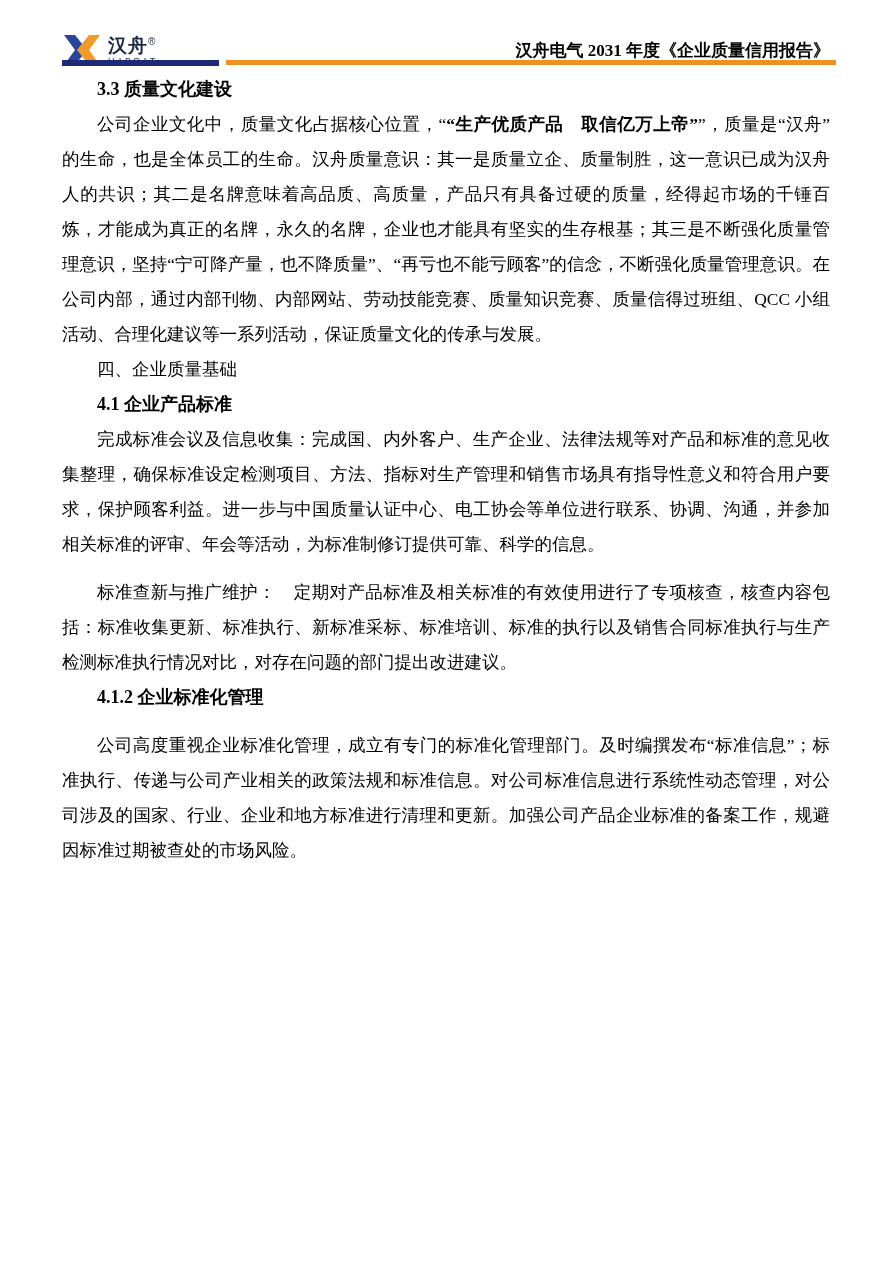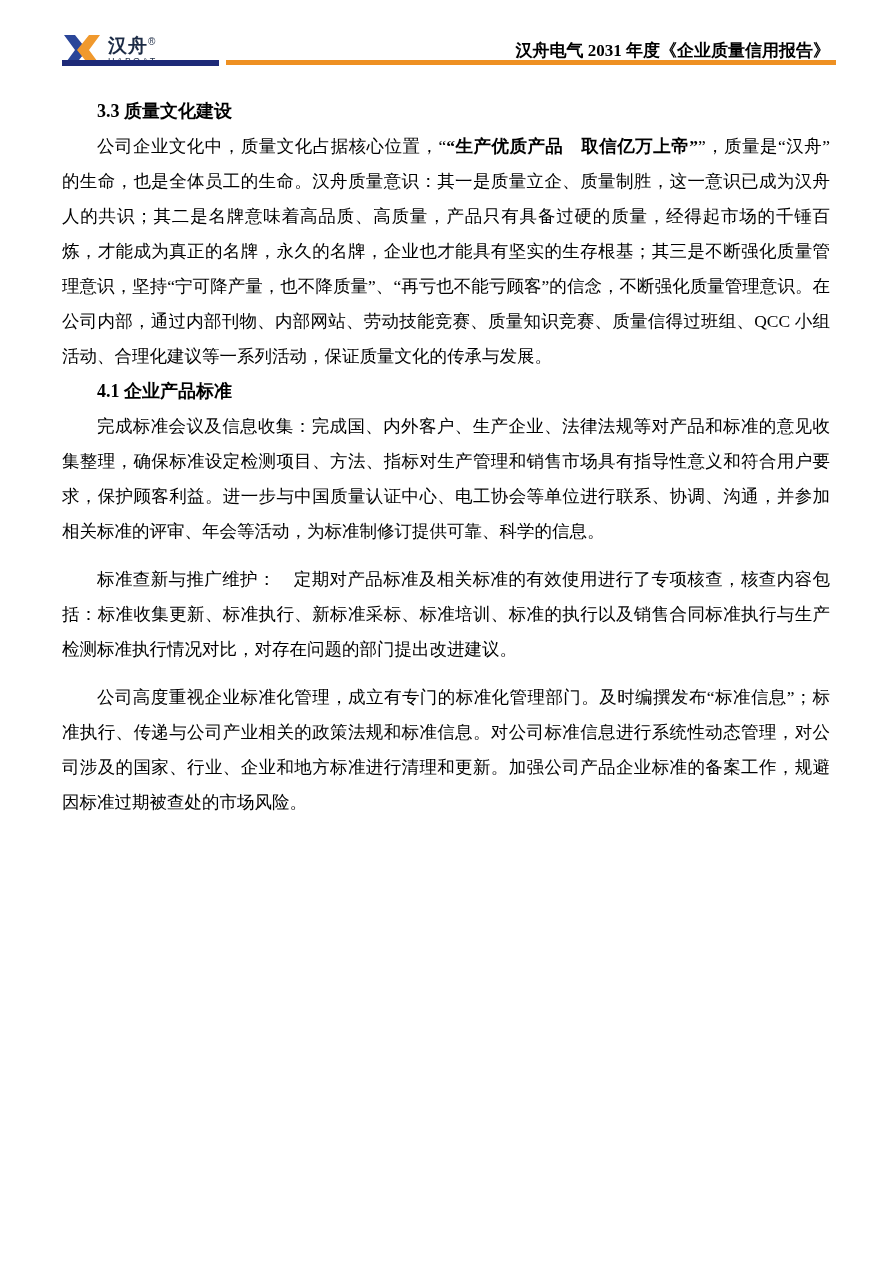--- a/index.html
+++ b/index.html
@@ -29,21 +29,21 @@
   }
   .header-title {
     font-weight: bold; font-size: 17px; padding-bottom: 8px; white-space: nowrap;
   }
   .header-rule { position: absolute; left: 0; top: 60px; width: 892px; height: 7px; }
   .rule-navy  { position: absolute; left: 62px;  top: 0; width: 157px; height: 6px; background: #1e2a78; }
   .rule-orange{ position: absolute; left: 226px; top: 0; width: 610px; height: 5px; background: #ee9022; }
 
   
   .doc {
-    position: absolute; left: 62px; top: 92px; width: 768px;
+    position: absolute; left: 62px; top: 70px; width: 768px;
     font-size: 17.5px; line-height: 35px; text-align: justify;
   }
   .h-sec {
     font-size: 18px; font-weight: bold; margin: 0; padding-left: 35px;
     line-height: 35px; text-align: left;
   }
   .h-sec.first { margin-top: 2px; }
   .para { margin: 0; text-indent: 2em; }
   .gap-sm { margin-top: 13px; }
   b { font-weight: bold; }
@@ -73,25 +73,27 @@
       <span class="rule-navy"></span>
       <span class="rule-orange"></span>
     </div>
   </div>
 
   <div class="doc">
     <h2 class="h-sec first">3.3 质量文化建设</h2>
 
     <p class="para"><span>公司企业文化中，质量文化占据核心位置，“</span><b>“生产优质产品　取信亿万上帝”</b><span>”，质量是“汉舟” 的生命，也是全体员工的生命。汉舟质量意识：其一是质量立企、质量制胜，这一意识已成为汉舟人的共识；其二是名牌意味着高品质、高质量，产品只有具备过硬的质量，经得起市场的千锤百炼，才能成为真正的名牌，永久的名牌，企业也才能具有坚实的生存根基；其三是不断强化质量管理意识，坚持“宁可降产量，也不降质量”、“再亏也不能亏顾客”的信念，不断强化质量管理意识。在公司内部，通过内部刊物、内部网站、劳动技能竞赛、质量知识竞赛、质量信得过班组、QCC 小组活动、合理化建议等一系列活动，保证质量文化的传承与发展。</span></p>
 
+    <p class="para">四、企业质量基础</p>
 
     <h2 class="h-sec">4.1 企业产品标准</h2>
 
 
     <p class="para">完成标准会议及信息收集：完成国、内外客户、生产企业、法律法规等对产品和标准的意见收集整理，确保标准设定检测项目、方法、指标对生产管理和销售市场具有指导性意义和符合用户要求，保护顾客利益。进一步与中国质量认证中心、电工协会等单位进行联系、协调、沟通，并参加相关标准的评审、年会等活动，为标准制修订提供可靠、科学的信息。</p>
 
     <p class="para gap-sm">标准查新与推广维护：　定期对产品标准及相关标准的有效使用进行了专项核查，核查内容包括：标准收集更新、标准执行、新标准采标、标准培训、标准的执行以及销售合同标准执行与生产检测标准执行情况对比，对存在问题的部门提出改进建议。</p>
 
+    <h2 class="h-sec">4.1.2 企业标准化管理</h2>
 
     <p class="para gap-sm">公司高度重视企业标准化管理，成立有专门的标准化管理部门。及时编撰发布“标准信息”；标准执行、传递与公司产业相关的政策法规和标准信息。对公司标准信息进行系统性动态管理，对公司涉及的国家、行业、企业和地方标准进行清理和更新。加强公司产品企业标准的备案工作，规避因标准过期被查处的市场风险。</p>
   </div>
 
 </div>
 
 </body></html>

